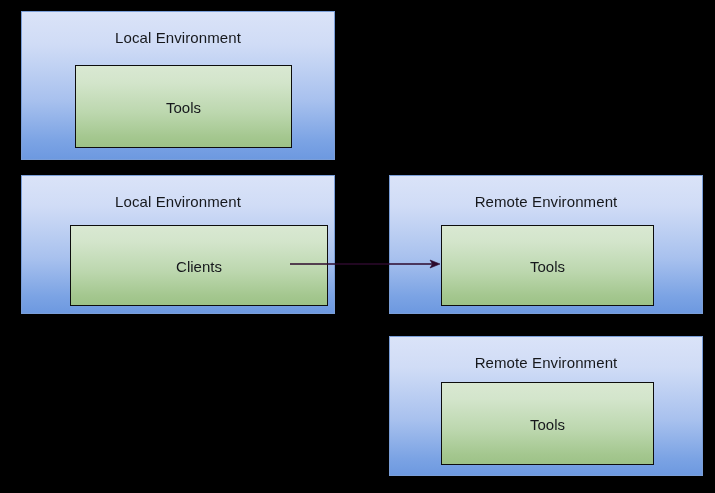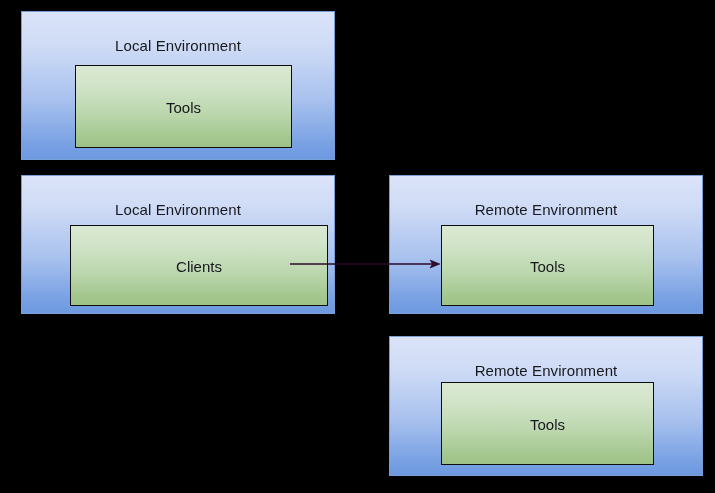--- a/index.html
+++ b/index.html
@@ -29,21 +29,20 @@
   .env-title {
     position: absolute;
     left: 0;
     right: 0;
     text-align: center;
     font-size: 15px;
     line-height: 18px;
     color: #16181c;
     letter-spacing: 0.1px;
     white-space: nowrap;
-    margin-top: 8px;
   }
 
   
   .node-box {
     position: absolute;
     box-sizing: border-box;
     background-image: linear-gradient(to bottom, #d9e8d2 0%, #d3e5cb 20%, #bcd7ae 58%, #a4c78f 88%, #9dc287 100%);
     border: 1px solid #0d0d0d;
   }
   .node-label {

